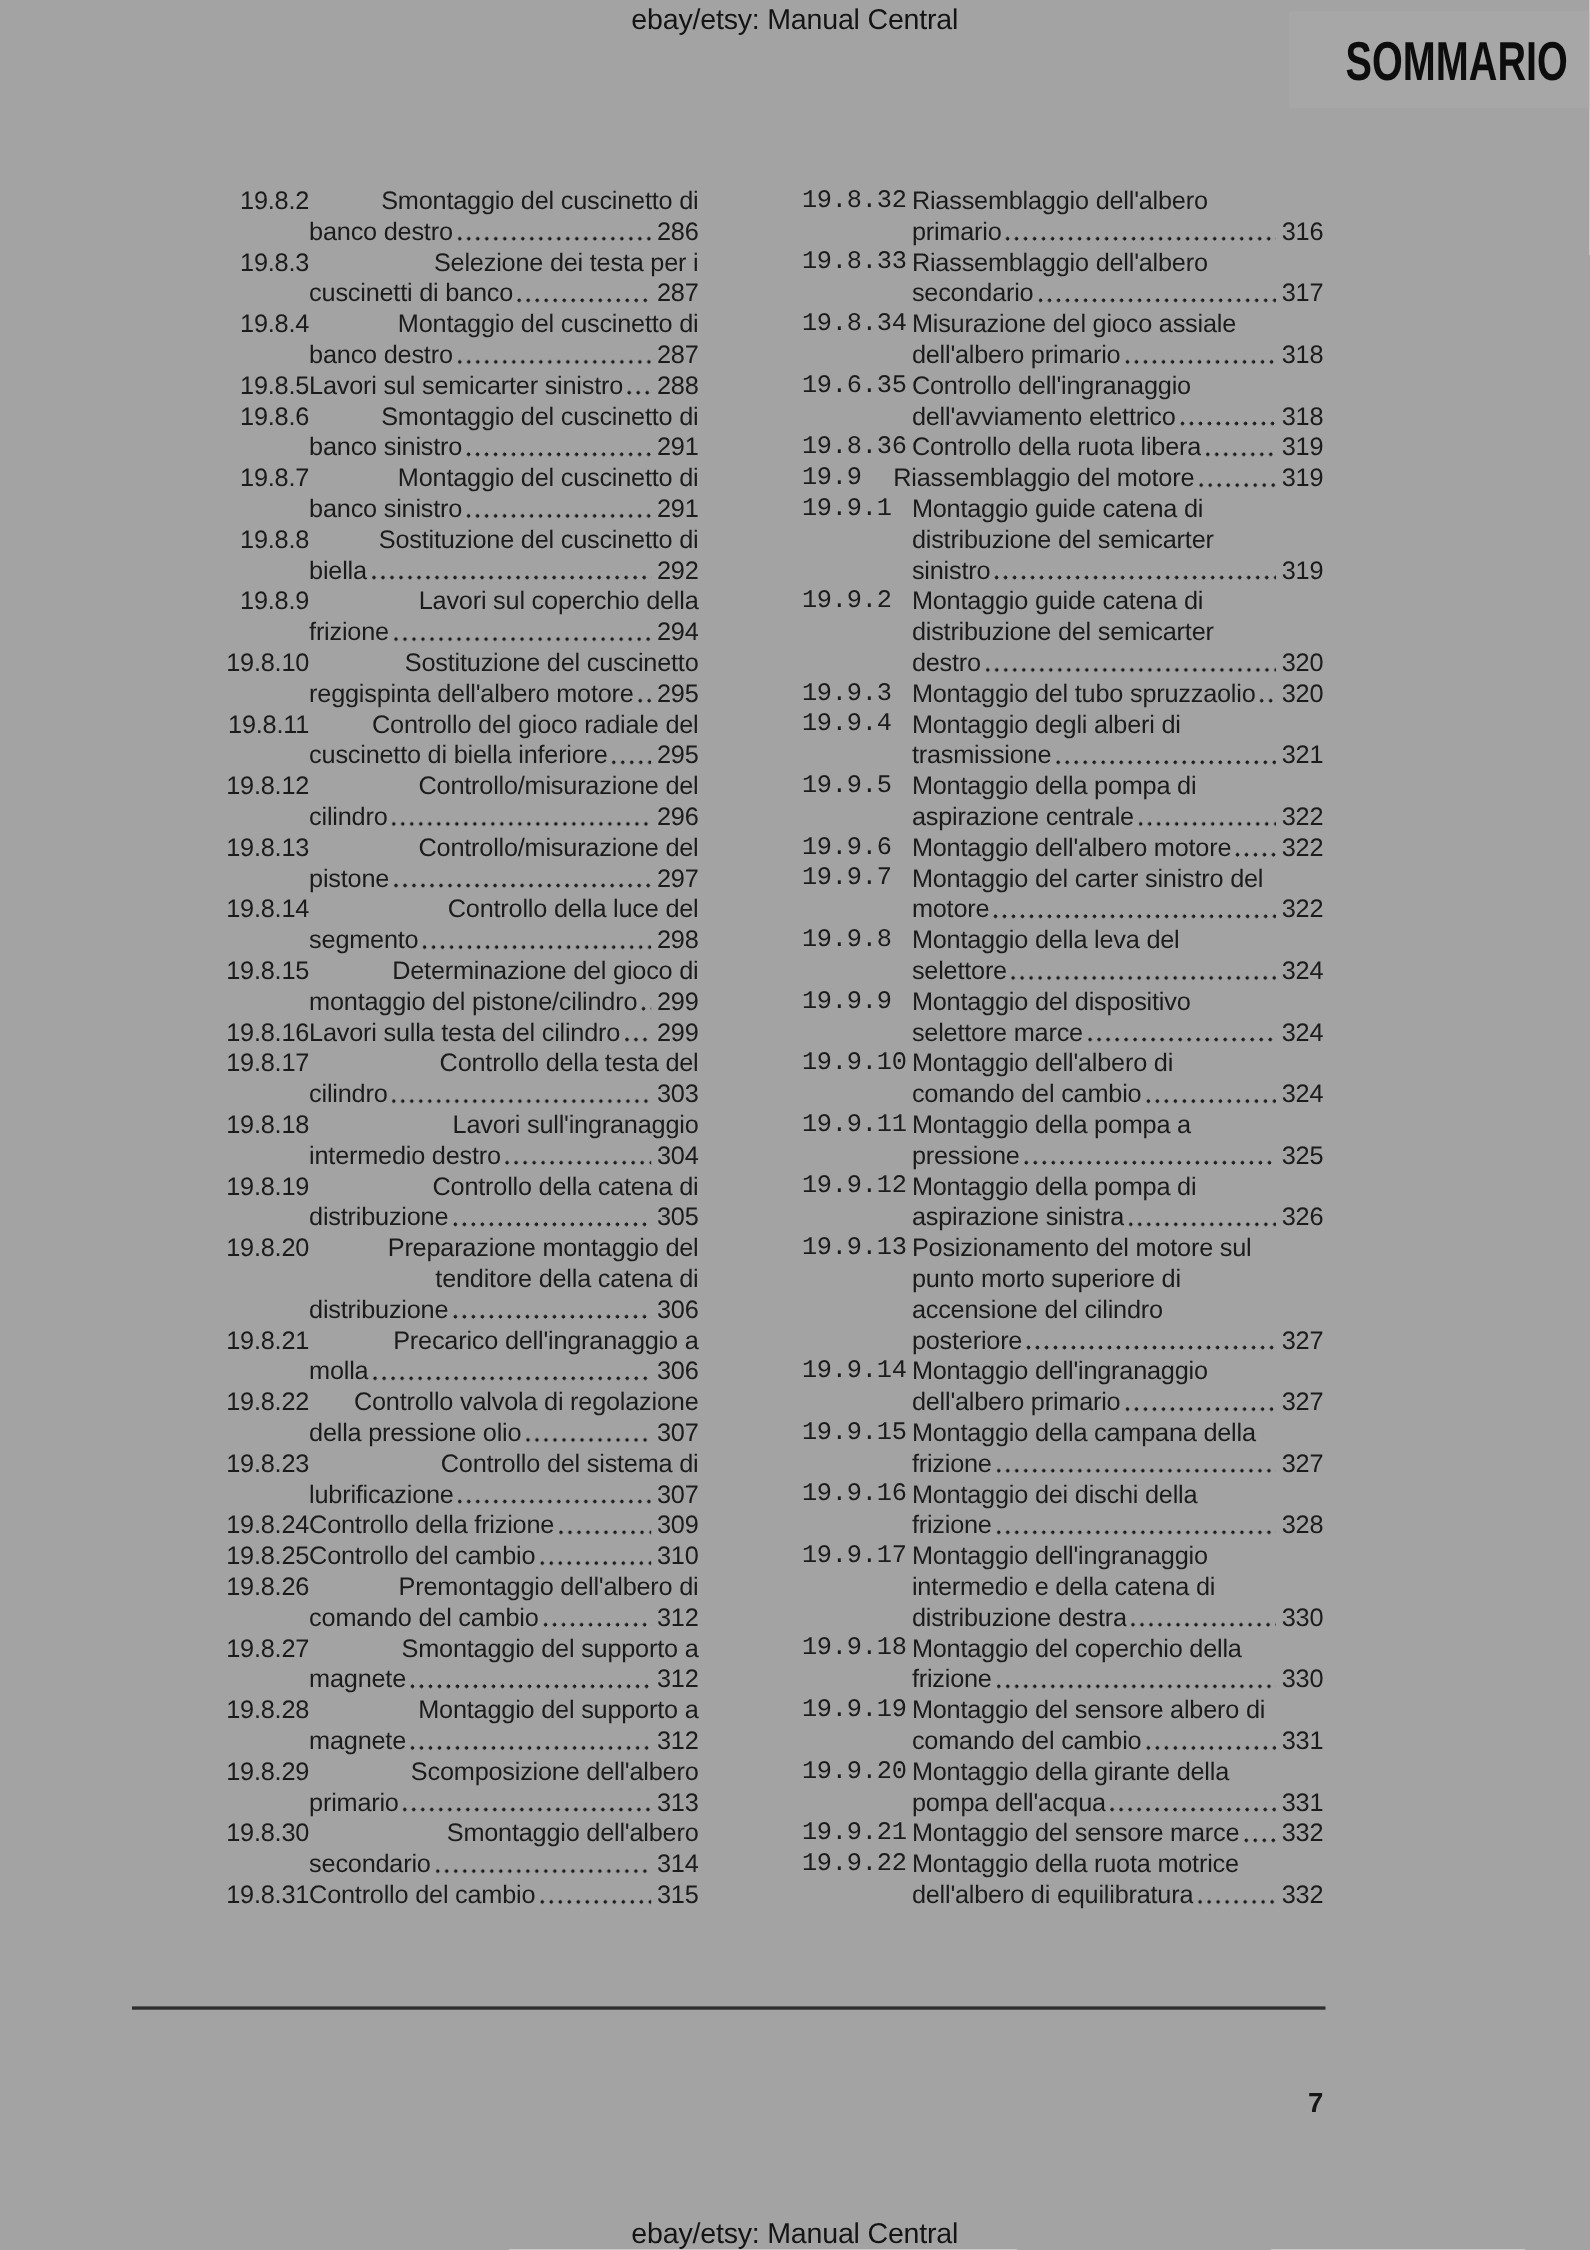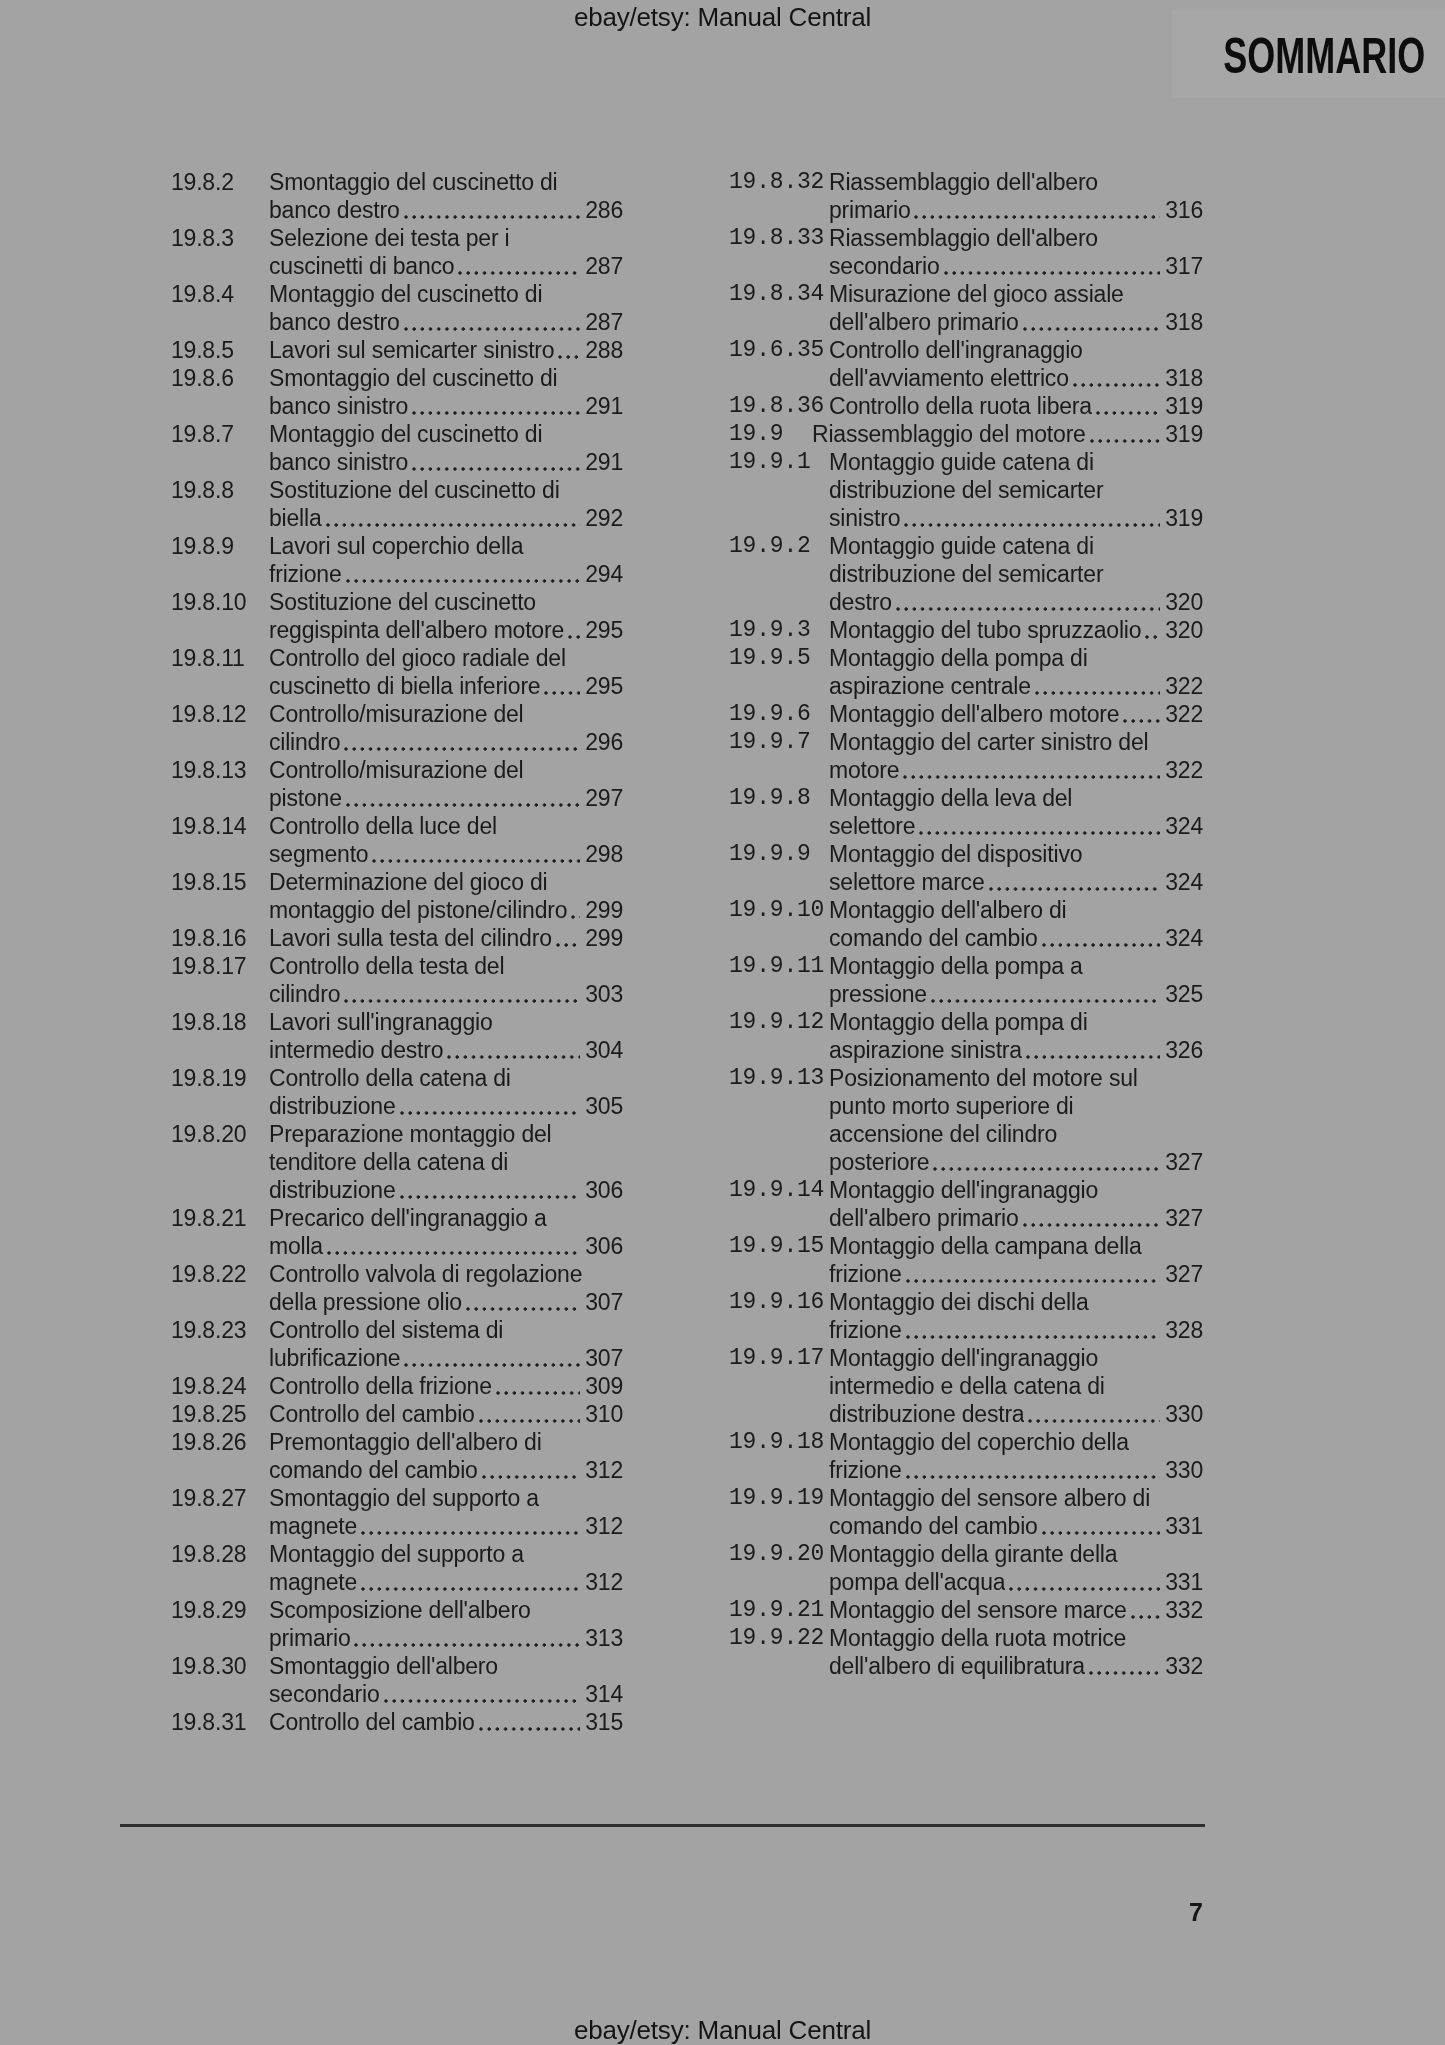--- a/index.html
+++ b/index.html
@@ -49,21 +49,21 @@
   }
 
   
   .col {
     position: absolute;
     top: 168px;
     font-size: 23px;
     line-height: 28px;
     letter-spacing: -0.2px;
   }
-  .col-left  { left: 171px; width: 452px; }
+  .col-left  { left: 183px; width: 452px; text-align: right; }
   .col-right { left: 729px; width: 474px; }
 
   .entry { display: flex; align-items: flex-start; }
   .num   { flex: none; width: 98px; }
   .col-right .num { width: 100px; font-family: Liberation Mono, monospace; }
   .entry.sec .num { width: 83px !important; }
   .body  { flex: 1; min-width: 0; }
 
   .tline { white-space: nowrap; }
   .tline.last { display: flex; align-items: flex-start; }
@@ -544,20 +544,31 @@
     <div class="num">19.9.3</div>
     <div class="body">
           <div class="tline last">
             <span class="txt">Montaggio del tubo spruzzaolio</span>
             <span class="dots"></span>
             <span class="pg">320</span>
           </div>
         </div>
   </div>
       <div class="entry">
+    <div class="num">19.9.4</div>
+    <div class="body">
+          <div class="tline">Montaggio degli alberi di</div>
+          <div class="tline last">
+            <span class="txt">trasmissione</span>
+            <span class="dots"></span>
+            <span class="pg">321</span>
+          </div>
+        </div>
+  </div>
+      <div class="entry">
     <div class="num">19.9.5</div>
     <div class="body">
           <div class="tline">Montaggio della pompa di</div>
           <div class="tline last">
             <span class="txt">aspirazione centrale</span>
             <span class="dots"></span>
             <span class="pg">322</span>
           </div>
         </div>
   </div>

